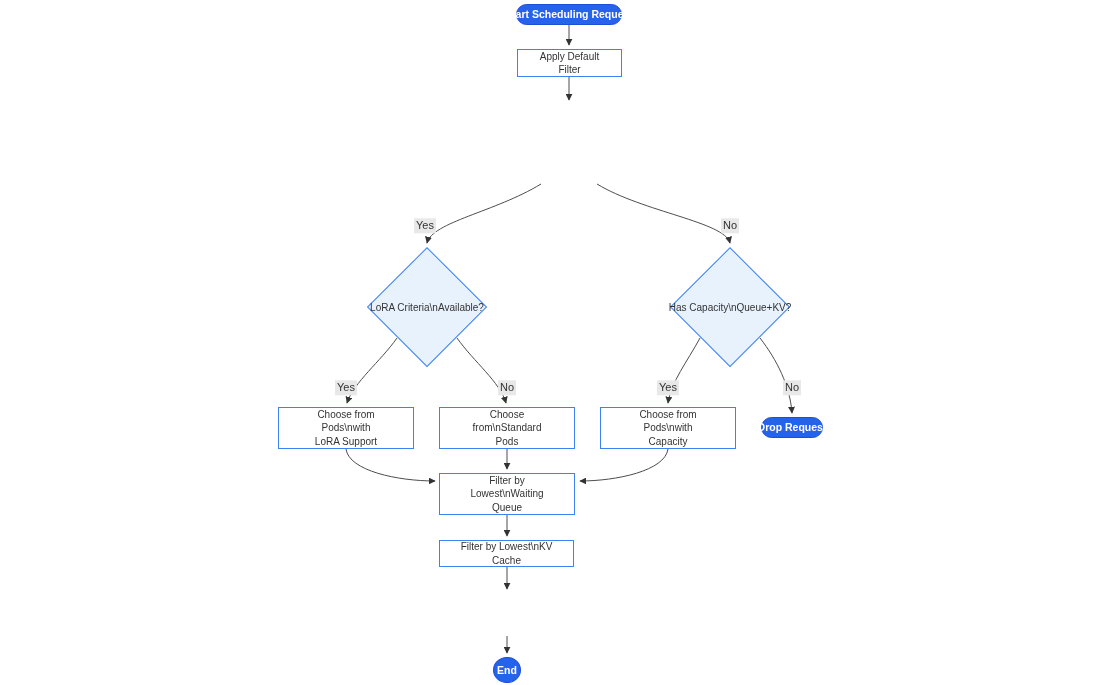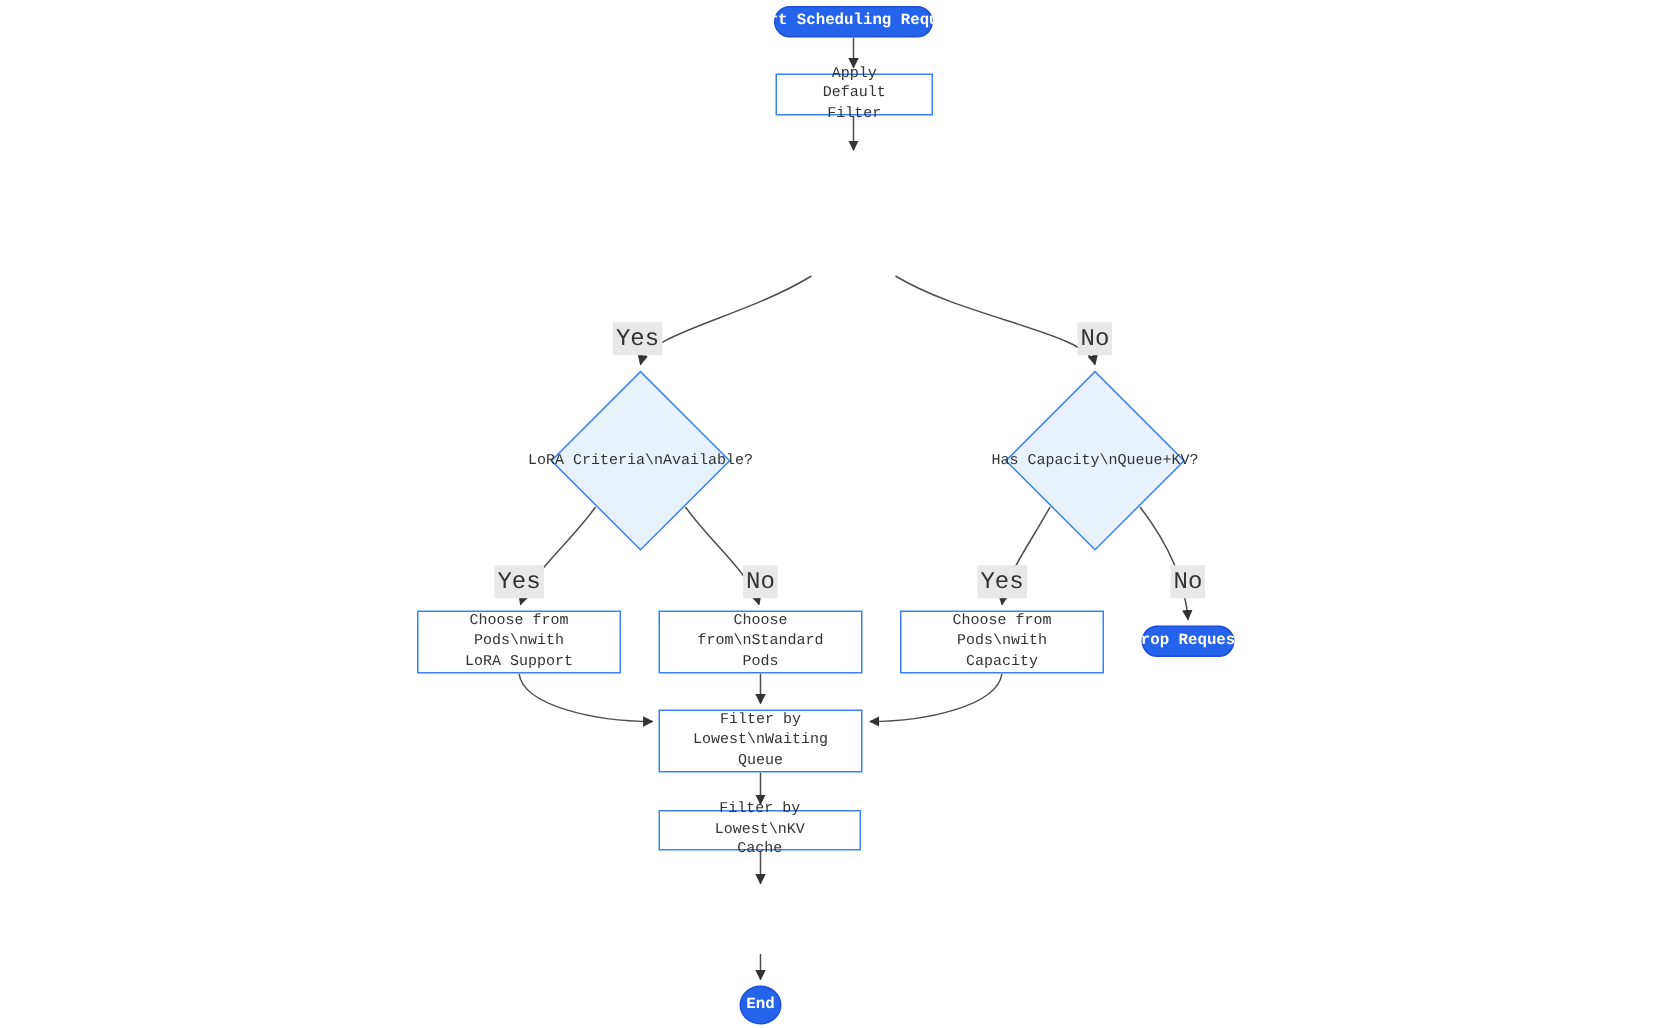--- a/index.html
+++ b/index.html
@@ -1,19 +1,19 @@
 <!DOCTYPE html>
 <html style="--background: #ffffff; --accent-blue: #2563eb; --accent-blue-dark: #1d4ed8; --node-border: #3b82f6; --node-fill: #ffffff; --decision-fill: #e8f2fc; --node-text: #333333; --pill-text: #ffffff; --edge-line: #4d4d4d; --edge-label-bg: #e8e8e8;"><head>
 <meta charset="utf-8">
 <style>
   html,body { margin:0; padding:0; background:#fff; }
   .canvas {
     position:relative; width:1103px; height:685px;
     background:var(--background,#ffffff);
-    font-family:Liberation Mono, monospace;
+    font-family:Liberation Sans, sans-serif;
     overflow:hidden;
   }
   .edges { position:absolute; left:0; top:0; width:1103px; height:685px; }
   .edge { fill:none; stroke:var(--edge-line,#4d4d4d); stroke-width:1; }
   .node {
     position:absolute; box-sizing:border-box;
     display:flex; align-items:center; justify-content:center;
     text-align:center; color:var(--node-text,#333333);
     font-size:10px; line-height:1.35;
   }
@@ -42,21 +42,21 @@
   }
   .diamond-label {
     position:absolute; left:0; top:0; right:0; bottom:0;
     display:flex; align-items:center; justify-content:center;
     white-space:nowrap; color:var(--node-text,#333333); font-size:10px;
   }
   .edge-label {
     position:absolute; transform:translate(-50%,-50%);
     background:var(--edge-label-bg,#e8e8e8);
     color:var(--node-text,#333333);
-    font-size:16px; line-height:1.4; padding:0 2px;
+    font-size:11px; line-height:1.4; padding:0 2px;
     white-space:nowrap;
   }
 </style>
 </head>
 <body>
 
 <div class="canvas">
 
   <svg class="edges" viewBox="0 0 1103 685">
     <defs>

